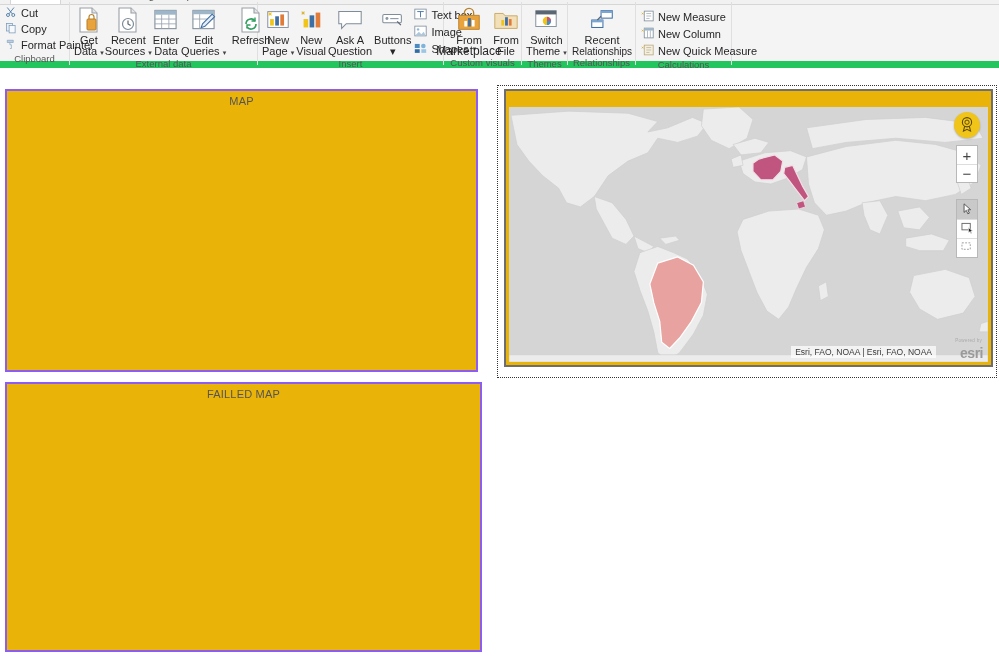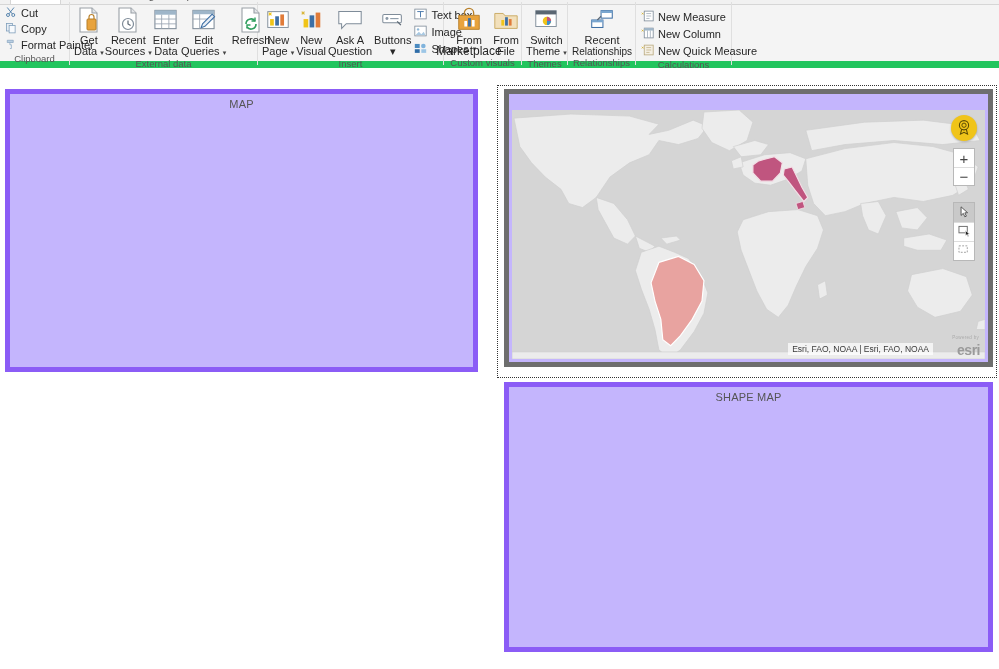--- a/index.html
+++ b/index.html
@@ -112,22 +112,22 @@
   
   .canvas {
     position: absolute;
     left: 0; top: 69px;
     width: 999px; height: 600px;
     background: #ffffff;
   }
 
   .visual {
     position: absolute;
-    background: #c4b5fd;
-    border: 5px solid #8b5cf6;
+    background: #eab308;
+    border: 2px solid #8b5cf6;
   }
   .visual .vtitle {
     position: absolute; left: 0; right: 0; top: 4px;
     text-align: center;
     font-size: 11px;
     color: #555;
     letter-spacing: .2px;
   }
   .selframe {
     position: absolute;
@@ -605,19 +605,19 @@
             </span>
           </div>
         </div>
 
         <div class="attrib">Esri, FAO, NOAA | Esri, FAO, NOAA</div>
         <div class="esritag">Powered by</div>
         <div class="esrilogo">esri</div>
       </div>
     </div>
 
-
-    <div class="visual" style="left:504px; top:313px; width:489px; height:270px;">
-      <div class="vtitle">SHAPE MAP</div>
-    </div>
+    <div class="visual" style="left:5px; top:313px; width:477px; height:270px;">
+      <div class="vtitle">FAILLED MAP</div>
+    </div>
+
 
   </div>
 </div>
 
 </body></html>

